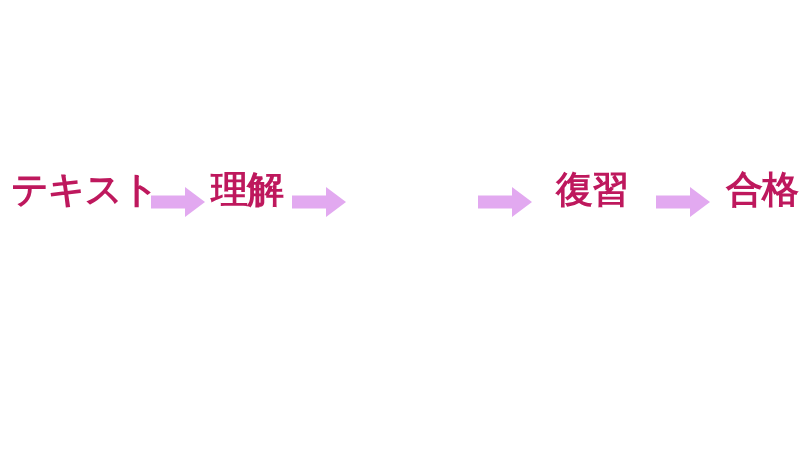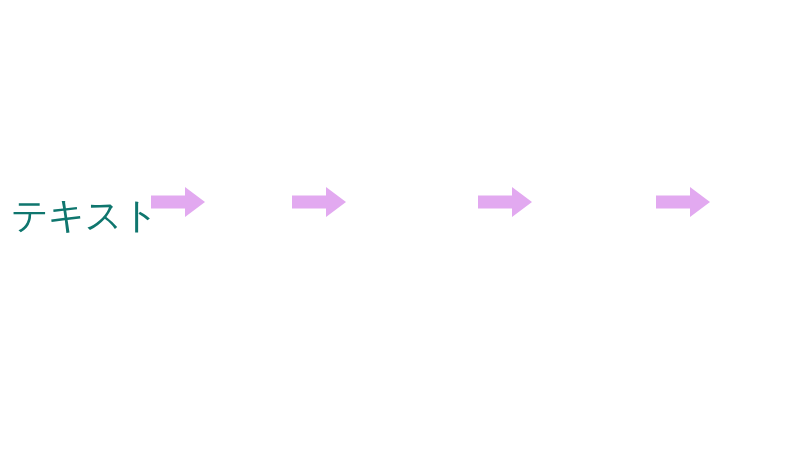--- a/index.html
+++ b/index.html
@@ -9,26 +9,26 @@
   .canvas {
     position: relative;
     width: 800px;
     height: 450px;
     background: #ffffff;
     overflow: hidden;
     font-family: "Liberation Sans", "DejaVu Sans", sans-serif;
   }
   .flow-step {
     position: absolute;
-    top: 196px;
+    top: 170px;
     height: 40px;
     line-height: 40px;
     font-size: 37px;
-    font-weight: 400;
-    color: #0f766e;
+    font-weight: 700;
+    color: #be185d;
     white-space: nowrap;
     letter-spacing: -1px;
   }
   .flow-arrow {
     position: absolute;
     top: 187px;
     width: 54px;
     height: 30px;
     display: block;
   }
@@ -47,29 +47,32 @@
 <body>
 
 <div class="canvas">
 
   <span class="flow-step pos-step-1">テキスト</span>
 
   <svg class="flow-arrow pos-arrow-1" viewBox="0 0 54 30" aria-hidden="true">
     <polygon points="0,8.5 34,8.5 34,0 54,15 34,30 34,21.5 0,21.5" fill="#e2a9f0"></polygon>
   </svg>
 
+  <span class="flow-step pos-step-2">理解</span>
 
   <svg class="flow-arrow pos-arrow-2" viewBox="0 0 54 30" aria-hidden="true">
     <polygon points="0,8.5 34,8.5 34,0 54,15 34,30 34,21.5 0,21.5" fill="#e2a9f0"></polygon>
   </svg>
 
 
   <svg class="flow-arrow pos-arrow-3" viewBox="0 0 54 30" aria-hidden="true">
     <polygon points="0,8.5 34,8.5 34,0 54,15 34,30 34,21.5 0,21.5" fill="#e2a9f0"></polygon>
   </svg>
 
+  <span class="flow-step pos-step-4">復習</span>
 
   <svg class="flow-arrow pos-arrow-4" viewBox="0 0 54 30" aria-hidden="true">
     <polygon points="0,8.5 34,8.5 34,0 54,15 34,30 34,21.5 0,21.5" fill="#e2a9f0"></polygon>
   </svg>
 
+  <span class="flow-step pos-step-5">合格</span>
 
 </div>
 
 </body></html>

